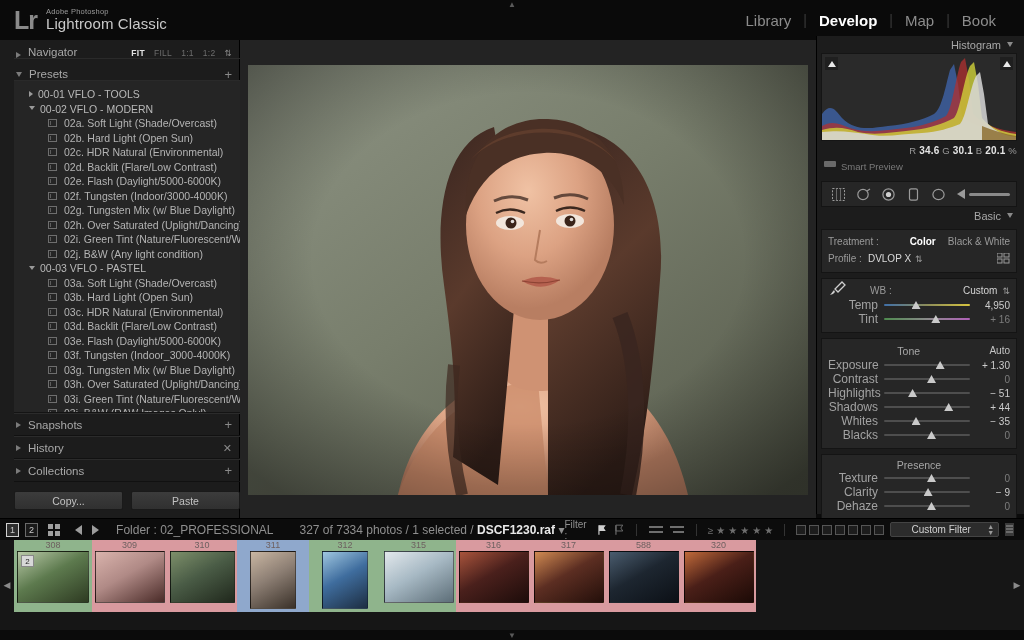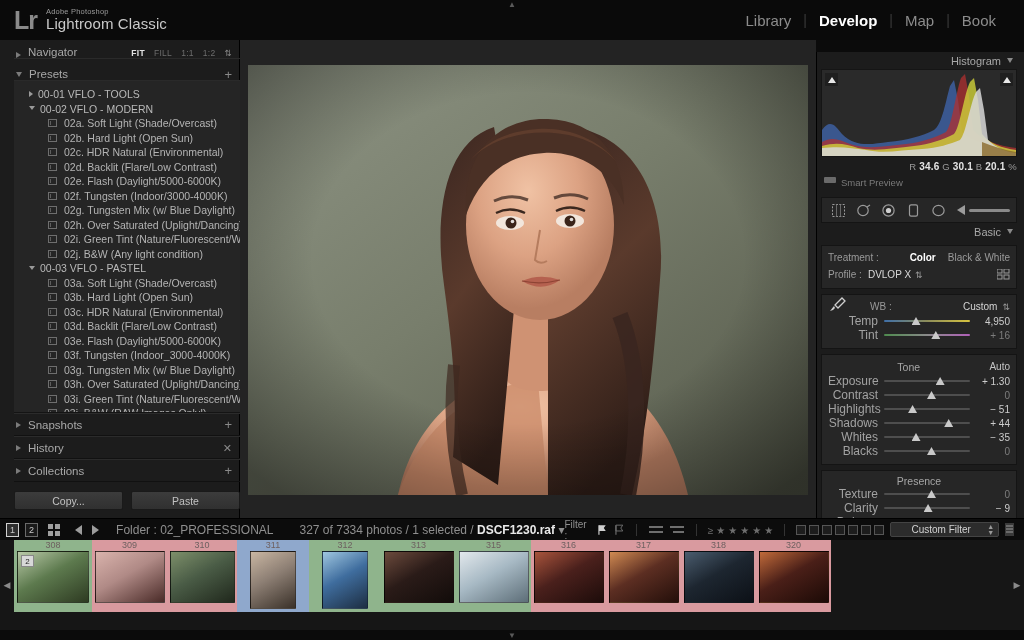--- a/index.html
+++ b/index.html
@@ -60,21 +60,21 @@
   .pitem span{ font-size:10.5px; color:#b4b4b4; white-space:nowrap; }
 
   .stack-panel{ display:flex; align-items:center; height:23px; padding:0 8px 0 2px;
     border-bottom:1px solid #111; border-top:1px solid #2b2b2b; }
   .cp-buttons{ display:flex; gap:8px; padding:9px 0 0 0; }
   .cp-btn{ flex:1; height:19px; background:linear-gradient(#3c3c3c,#303030);
     border:1px solid #1a1a1a; border-radius:2px; color:#c2c2c2; font-size:10.5px;
     display:flex; align-items:center; justify-content:center; cursor:pointer; }
 
   
-  .right{ position:absolute; right:0; top:52px; width:208px; height:478px; background:#1c1c1c;
+  .right{ position:absolute; right:0; top:36px; width:208px; height:478px; background:#1c1c1c;
     border-left:1px solid #000;text-decoration:underline; }
   .rp-inner{ position:absolute; left:4px; top:0; width:196px; }
   .rhead{ display:flex; align-items:center; justify-content:flex-end; height:17px; gap:6px;
     padding-right:4px; }
   .rhead .t{ font-size:11px; color:#a8a8a8; }
   .rhead .rtri{ width:0;height:0;border-left:3.5px solid transparent;border-right:3.5px solid transparent;
     border-top:5px solid #8a8a8a; }
 
   .histo{ position:relative; height:88px; background:#2a2a2a; border:1px solid #151515; }
   .histo .clip{ position:absolute; top:3px; width:13px; height:13px; background:#1f1f1f;
@@ -711,37 +711,33 @@
         </div>
         <div class="cell" style="width: 72px; background: rgb(143, 168, 204);">
           <div class="idx">311</div>
           <div class="thumb" style="width: 46px; height: 58px; background: linear-gradient(150deg, rgb(201, 182, 162) 0%, rgb(141, 127, 116) 45%, rgb(58, 49, 41) 100%);"></div>
         </div>
         <div class="cell" style="width: 72px; background: rgb(143, 180, 140);">
           <div class="idx">312</div>
           <div class="thumb" style="width: 46px; height: 58px; background: linear-gradient(150deg, rgb(159, 198, 224) 0%, rgb(63, 109, 158) 45%, rgb(29, 46, 66) 100%);"></div>
         </div>
         <div class="cell" style="width: 75px; background: rgb(143, 180, 140);">
-          <div class="idx">313</div>
-          <div class="thumb" style="width: 70px; height: 52px; background: linear-gradient(150deg, rgb(107, 74, 60) 0%, rgb(42, 27, 24) 45%, rgb(18, 12, 10) 100%);"></div>
-        </div>
-        <div class="cell" style="width: 75px; background: rgb(143, 180, 140);">
           <div class="idx">315</div>
           <div class="thumb" style="width: 70px; height: 52px; background: linear-gradient(150deg, rgb(226, 232, 236) 0%, rgb(167, 185, 196) 45%, rgb(93, 110, 120) 100%);"></div>
         </div>
         <div class="cell" style="width: 75px; background: rgb(217, 154, 159);">
           <div class="idx">316</div>
           <div class="thumb" style="width: 70px; height: 52px; background: linear-gradient(150deg, rgb(168, 84, 60) 0%, rgb(74, 32, 28) 45%, rgb(29, 12, 10) 100%);"></div>
         </div>
         <div class="cell" style="width: 75px; background: rgb(217, 154, 159);">
           <div class="idx">317</div>
           <div class="thumb" style="width: 70px; height: 52px; background: linear-gradient(150deg, rgb(208, 138, 82) 0%, rgb(92, 46, 34) 45%, rgb(36, 15, 10) 100%);"></div>
         </div>
         <div class="cell" style="width: 75px; background: rgb(217, 154, 159);">
-          <div class="idx">318</div>
+          <div class="idx">588</div>
           <div class="thumb" style="width: 70px; height: 52px; background: linear-gradient(150deg, rgb(74, 92, 110) 0%, rgb(29, 38, 48) 45%, rgb(12, 16, 22) 100%);"></div>
         </div>
         <div class="cell" style="width: 75px; background: rgb(217, 154, 159);">
           <div class="idx">320</div>
           <div class="thumb" style="width: 70px; height: 52px; background: linear-gradient(150deg, rgb(192, 106, 58) 0%, rgb(74, 31, 24) 45%, rgb(28, 10, 6) 100%);"></div>
         </div>
       </div>
     <div class="fs-arrow">▶</div>
   </div>
   <div class="botnotch">▼</div>

